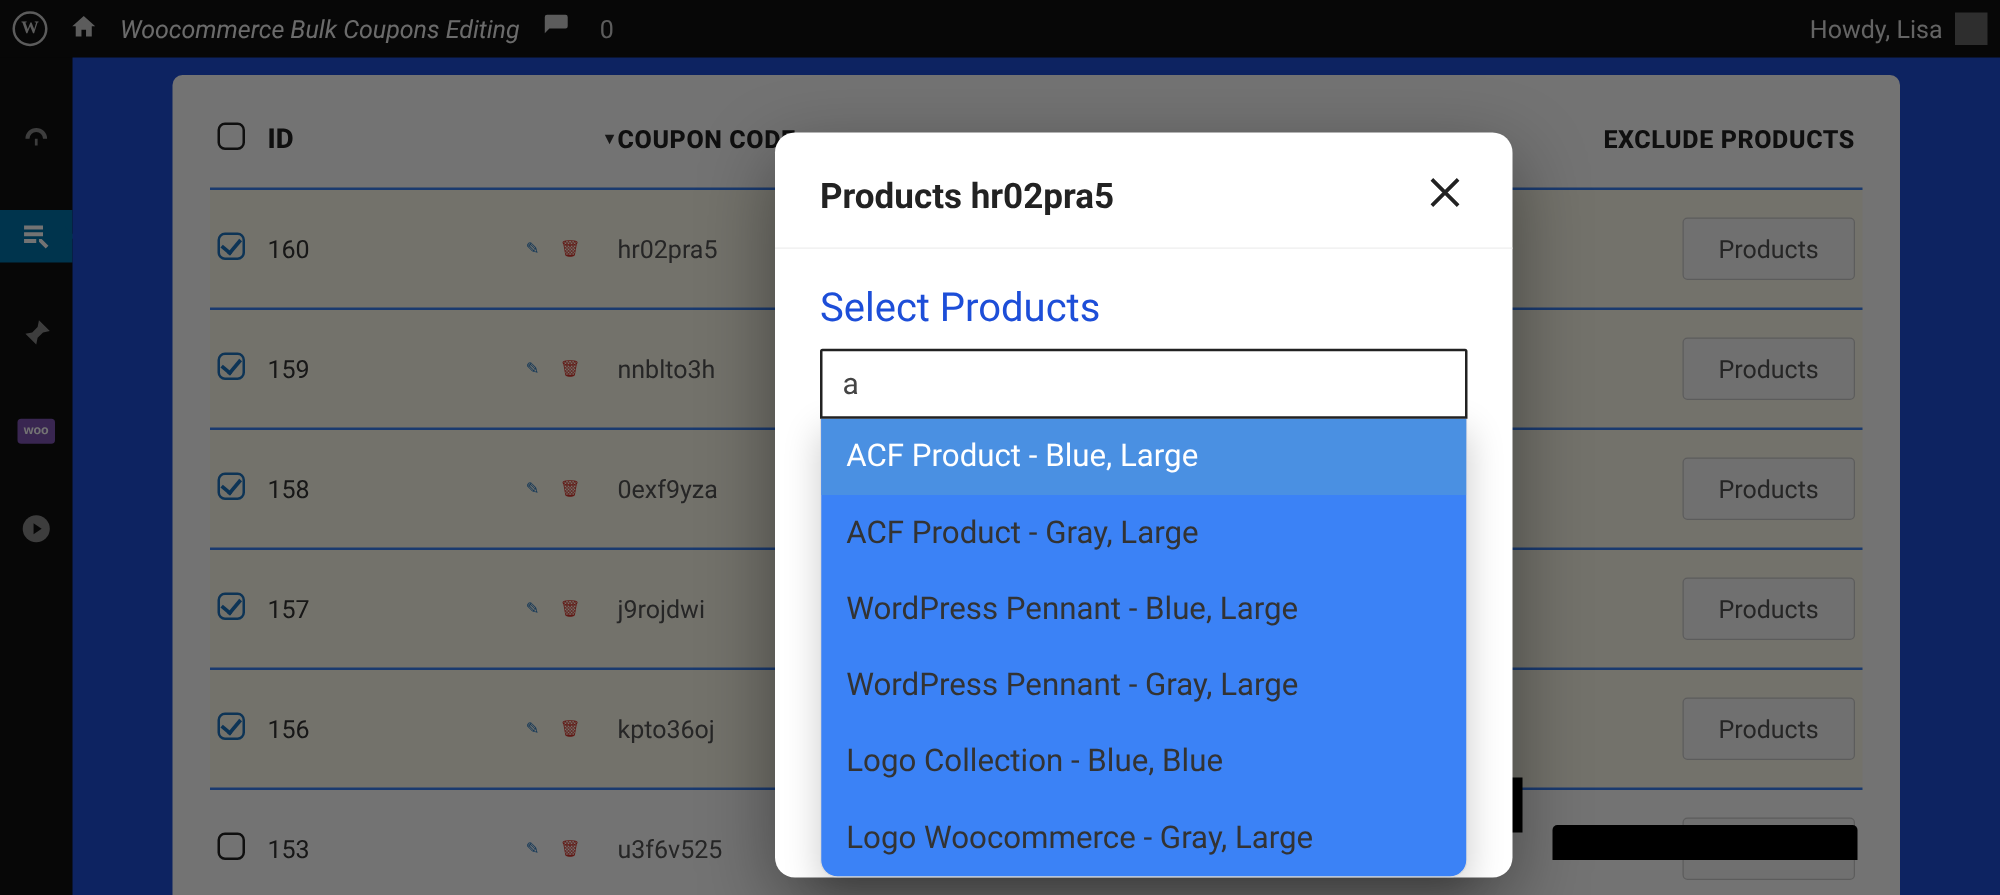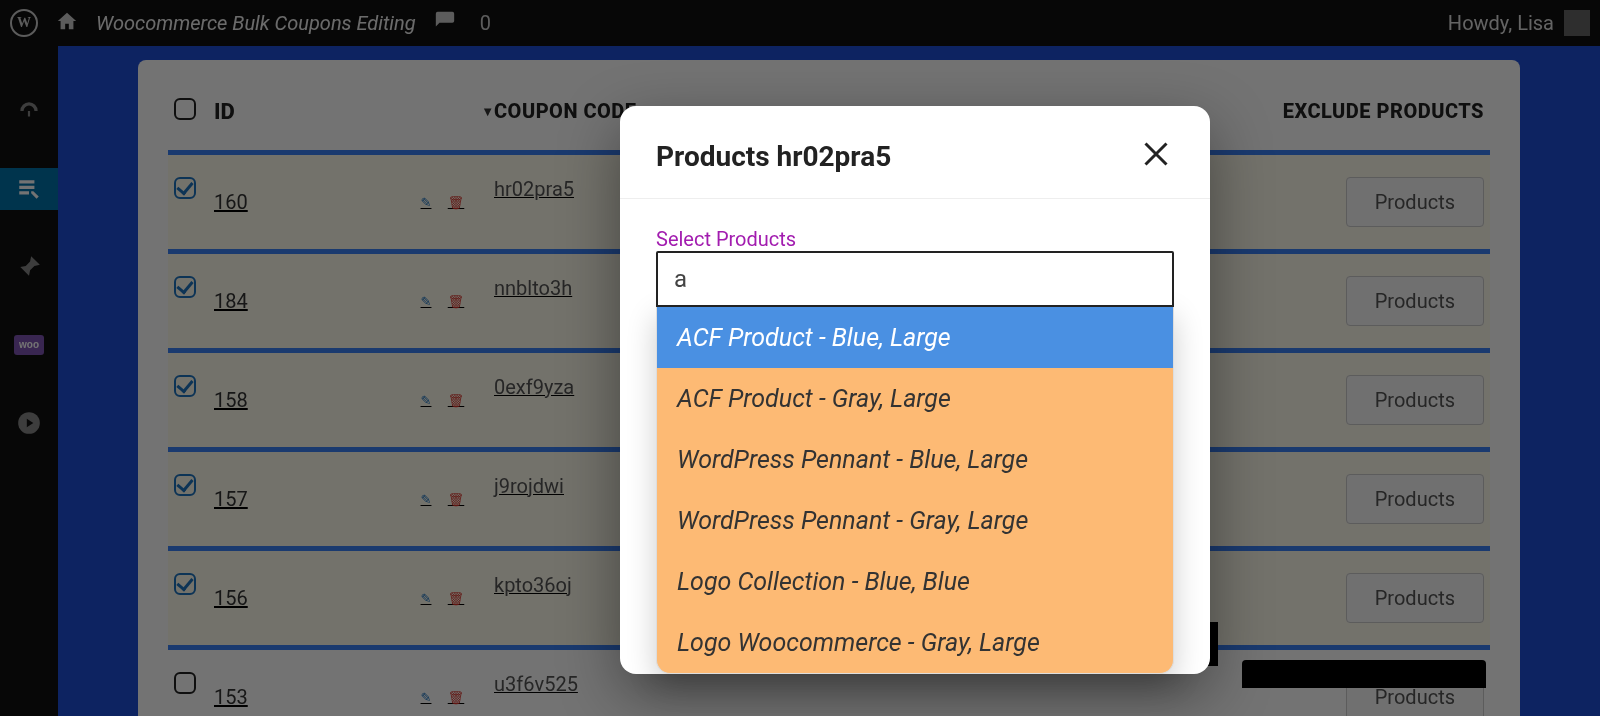--- a/index.html
+++ b/index.html
@@ -34,21 +34,21 @@
     
     .tbl-header{ display:flex; align-items:center; padding:18px 6px 26px 6px; font-weight:800; color:#222; }
     .col-checkbox{ width:40px; }
     .col-id{ width:280px; display:flex; align-items:center; gap:18px;}
     .col-code{ flex:1; }
     .col-actions{ width:260px; text-align:center; }
     .sort-caret{ font-size:13px; color:#333; margin-left:8px;}
     .chk{ width:22px; height:22px; border:2px solid #222; border-radius:6px; display:inline-block; position:relative;}
     .chk.checked{ border-color:#1e73be;}
     .chk.checked::after{ content:""; position:absolute; left:4px; top:0px; width:7px; height:12px; border:solid #1e73be; border-width:0 3px 3px 0; transform:rotate(40deg);}
-    .row{ display:flex; padding:22px 6px; border-top:5px solid #3b82f6;text-decoration:underline;}
+    .row{ display:flex; align-items:center; padding:22px 6px; border-top:2px solid #3b82f6;}
     .row.selected{ background:#fffcee;}
     .id-lbl{ font-size:20px; color:#333; }
     .code-txt{ font-size:20px; color:#555;}
     .row .action-icons{ display:flex; gap:10px; margin-left:-8px;}
     .row .action-icons span{ width:20px; height:20px; display:inline-flex; align-items:center; justify-content:center; border-radius:3px; font-size:13px;}
     .ico-edit{ color:#1e73be;}
     .ico-del{ color:#d9332a;}
     .products-btn{ display:inline-block; padding:12px 28px; border:1px solid #ccc; border-radius:4px; color:#555; font-size:20px; background:#f8f8f8;}
     .blackbar{ position:absolute; left:630px; width:450px; height:44px; background:#000; bottom:64px; }
     .blackbar2{ position:absolute; right:34px; width:244px; height:28px; background:#000; bottom:42px; border-radius:4px 4px 0 0; }
@@ -56,23 +56,23 @@
     
     .dimmer{ position:absolute; inset:0; background:rgba(0,0,0,0.55);}
 
     
     .modal{ position:absolute; width:590px; left:620px; top:106px; background:#fff; border-radius:16px; box-shadow:0 20px 60px rgba(0,0,0,0.4);}
     .modal-hd{ padding:30px 36px 22px 36px; display:flex; align-items:center; border-bottom:1px solid #eee;}
     .modal-title{ font-size:28px; font-weight:700; color:#222; }
     .modal-close{ margin-left:auto; cursor:pointer;}
     .modal-close svg{ width:36px; height:36px; stroke:#222; stroke-width:2; fill:none;}
     .modal-body{ padding:28px 36px 0 36px;}
-    .sel-label{ font-size:20px; color:#a21caf; }
+    .sel-label{ font-size:32px; color:#1d4ed8; margin-bottom:14px;}
     .sel-input{ width:100%; height:56px; border:2px solid #222; padding:0 16px; font-size:24px; color:#444; outline:none; border-radius:2px 2px 0 0;}
-    .dropdown{ border:1px solid #ddd; border-top:none; background:#fdba74; border-radius:0 0 14px 14px; overflow:hidden; box-shadow:0 10px 30px rgba(0,0,0,0.2);font-style:italic;}
+    .dropdown{ border:1px solid #ddd; border-top:none; background:#3b82f6; border-radius:0 0 14px 14px; overflow:hidden; box-shadow:0 10px 30px rgba(0,0,0,0.2);}
     .dropdown .opt{ padding:16px 20px; font-size:25px; color:#333;}
     .dropdown .opt.active{ background:#4a90e2; color:#fff;}
   </style>
 </head>
 <body>
 
 <div class="wp-admin-bar">
   <div class="left">
     <span class="wp-logo"></span>
     <span class="home-icon">
@@ -143,21 +143,21 @@
               <span class="ico-edit">✎</span>
               <span class="ico-del">🗑</span>
             </span>
           </div>
           <div class="col-code"><span class="code-txt">hr02pra5</span></div>
           <div class="col-actions" style="text-align:right"><span class="products-btn">Products</span></div>
         </div>
         <div class="row selected">
           <div class="col-checkbox"><span class="chk checked"></span></div>
           <div class="col-id">
-            <span class="id-lbl">184</span>
+            <span class="id-lbl">159</span>
             <span class="action-icons" style="margin-left:auto;margin-right:28px">
               <span class="ico-edit">✎</span>
               <span class="ico-del">🗑</span>
             </span>
           </div>
           <div class="col-code"><span class="code-txt">nnblto3h</span></div>
           <div class="col-actions" style="text-align:right"><span class="products-btn">Products</span></div>
         </div>
         <div class="row selected">
           <div class="col-checkbox"><span class="chk checked"></span></div>

